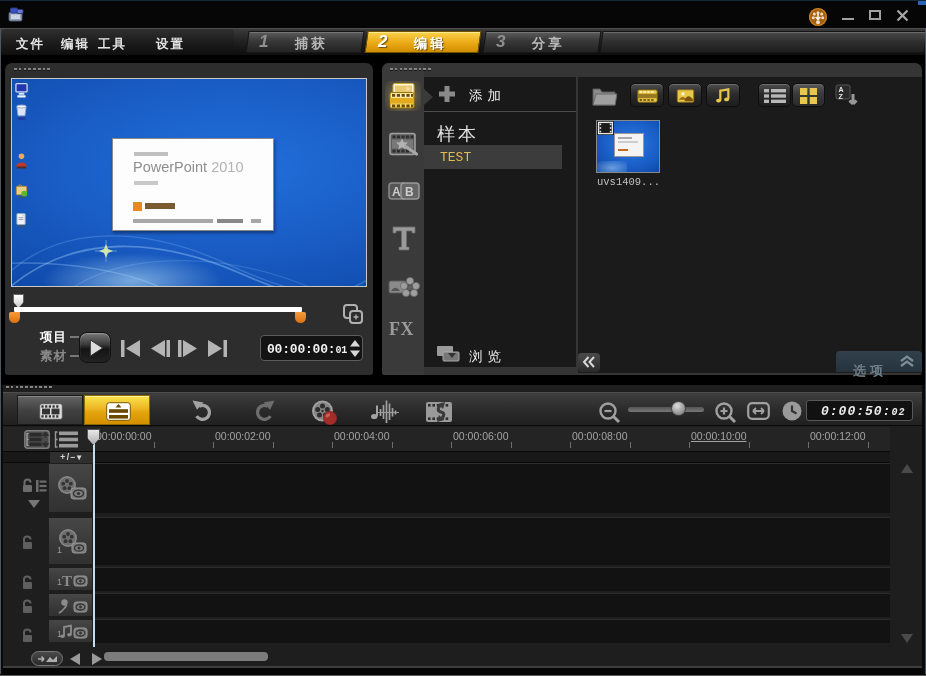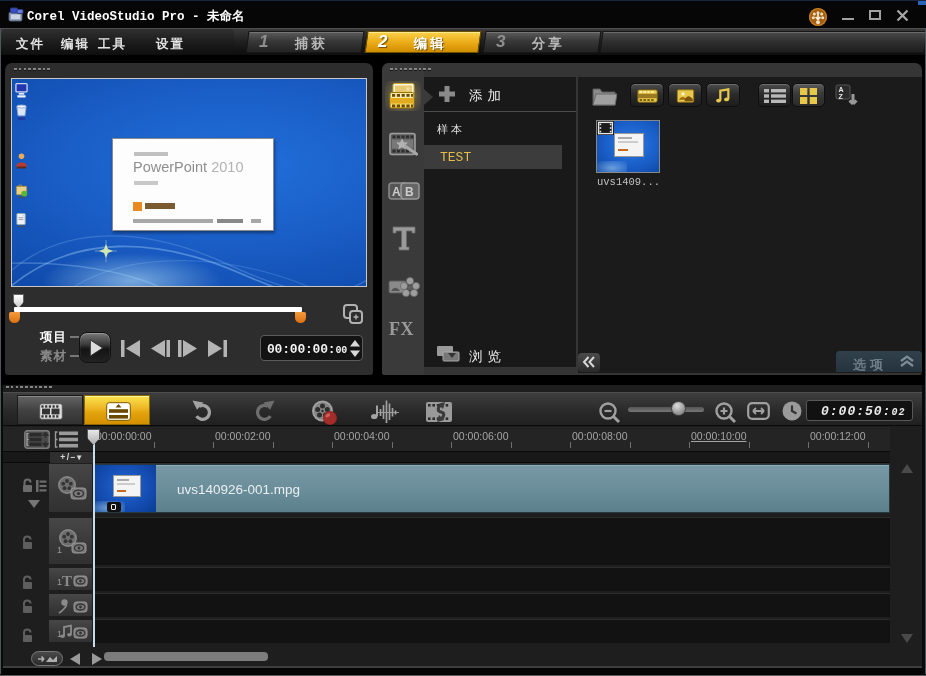--- a/index.html
+++ b/index.html
@@ -108,21 +108,20 @@
 <body>
 <div id="app">
 
   <div id="titlebar" class="abs"></div>
   <svg class="abs" style="left:8px; top:6px;" width="17" height="17" viewBox="0 0 17 17">
     <rect x="1" y="6" width="13" height="9" rx="1.5" fill="#9aa4b8" stroke="#4a5a7a"></rect>
     <rect x="2.5" y="2" width="7" height="5" rx="1" fill="#3a50c8" stroke="#2a3a7a"></rect>
     <rect x="9" y="3.5" width="6" height="4" rx="1" fill="#6a78d8" stroke="#2a3a7a"></rect>
     <rect x="3" y="8.5" width="9" height="4.5" fill="#ccd4e4"></rect>
   </svg>
-  <div class="abs" id="titletext">Corel VideoStudio Pro - 未命名</div>
   <svg class="abs" style="left:808px; top:7px;" width="20" height="20" viewBox="0 0 20 20">
     <circle cx="10" cy="10" r="9" fill="#a35f10"></circle>
     <circle cx="10" cy="10" r="8.4" fill="none" stroke="#c67d1e" stroke-width="1.4"></circle>
     <circle cx="6.3" cy="7" r="1.5" fill="#f0e0c8"></circle>
       <circle cx="10" cy="5.8" r="1.5" fill="#f0e0c8"></circle>
     <circle cx="13.7" cy="7" r="1.5" fill="#f0e0c8"></circle>
       <circle cx="5.3" cy="10.8" r="1.5" fill="#f0e0c8"></circle>
     <circle cx="14.7" cy="10.8" r="1.5" fill="#f0e0c8"></circle>
       <circle cx="10" cy="15.2" r="2" fill="#f0e0c8"></circle>
     <path d="M10 7 L10 12 M7.6 10 L10 12.6 L12.4 10" stroke="#f8f0e0" stroke-width="1.6" fill="none"></path>
@@ -243,21 +242,21 @@
       </svg>
     <svg class="skipbtn" style="left:170px;" width="26" height="19" viewBox="0 0 26 19">
         <rect x="3" y="1" width="3.5" height="17" fill="#b4b4b4"></rect>
         <path d="M8 1 L8 18 L22 9.5 Z" fill="#b4b4b4"></path>
       </svg>
     <svg class="skipbtn" style="left:199px;" width="26" height="19" viewBox="0 0 26 19">
         <path d="M4 1 L4 18 L18 9.5 Z" fill="#b4b4b4"></path>
         <rect x="19.5" y="1" width="3.5" height="17" fill="#b4b4b4"></rect>
       </svg>
     <div id="tcode">
-        <span class="tctext">00:00:00:<span style="font-size:10px;">00</span></span>
+        <span class="tctext">00:00:00:<span style="font-size:10px;">01</span></span>
       </div>
     <svg style="position:absolute; left:344px; top:276px;" width="12" height="19" viewBox="0 0 12 19">
       <path d="M6 1 L11 7.5 L1 7.5 Z" fill="#d8d8d8"></path>
         <path d="M6 18 L11 11.5 L1 11.5 Z" fill="#d8d8d8"></path>
       </svg>
     <svg id="copyicon" width="22" height="22" viewBox="0 0 22 22">
       <rect x="2" y="2" width="13" height="13" rx="3" fill="none" stroke="#b0b0b0" stroke-width="2"></rect>
       <rect x="8" y="8" width="12" height="12" rx="3" fill="#2d2d2d" stroke="#b0b0b0" stroke-width="2"></rect>
       <path d="M11.5 14 L16.5 14 M14 11.5 L14 16.5" stroke="#b0b0b0" stroke-width="1.4"></path>
     </svg>
@@ -342,21 +341,21 @@
       <circle cx="22" cy="14.5" r="2.6" fill="#5e5e5e"></circle>
     </svg>
     <text></text>
     <div style="position:absolute; left:7px; top:256px; width:34px; color:#9a9a9a; font-size:18px; font-weight:bold; font-family:'Liberation Serif',serif; letter-spacing:0.5px;">FX</div>
     <div id="addpanel">
       <svg style="position:absolute; left:13px; top:7px;" width="20" height="20" viewBox="0 0 20 20">
         <path d="M7.5 2 L12.5 2 L12.5 7.5 L18 7.5 L18 12.5 L12.5 12.5 L12.5 18 L7.5 18 L7.5 12.5 L2 12.5 L2 7.5 L7.5 7.5 Z" fill="#8a8a8a"></path>
         </svg>
       <div style="position:absolute; left:45px; top:10px; color:#eee; font-size:13.5px; letter-spacing:5px;">添加</div>
       <div style="position:absolute; left:0px; top:34px; width:152px; height:1px; background:#4c4c4c;"></div>
-      <div style="position:absolute; left:13px; top:45px; color:#e0e0e0; font-size:11px; letter-spacing:3px;">样本</div>
+      <div style="position:absolute; left:13px; top:45px; color:#e0e0e0; font-size:18px; letter-spacing:3px;">样本</div>
       <div style="position:absolute; left:0px; top:68px; width:138px; height:24px; background:#3c3c3c;"></div>
       <div style="position:absolute; left:16px; top:73px; color:#e5bd4a; font-size:13px; font-family:'Liberation Mono',monospace;">TEST</div>
       <svg style="position:absolute; left:11px; top:267px;" width="26" height="20" viewBox="0 0 26 20">
         <rect x="2" y="2" width="16" height="10" rx="1" fill="#9a9a9a"></rect>
         <rect x="8" y="8" width="16" height="9" rx="1" fill="#777" stroke="#aaa"></rect>
         <path d="M13 9 L21 9 L17 14 Z" fill="#333"></path>
         </svg>
       <div style="position:absolute; left:45px; top:271px; color:#e8e8e8; font-size:13.5px; letter-spacing:5px;">浏览</div>
     </div>
     <div id="gallery">
@@ -445,21 +444,21 @@
             <rect x="12.8" y="9.8" width="1.6" height="1.6"></rect>
           </g>
       </svg>
       <div style="position:absolute; left:19px; top:99px; color:#c0c0c0; font-size:10.5px; font-family:'Liberation Mono',monospace;">uvs1409...</div>
       <div id="collbtn">
           <svg style="margin:3px 0 0 4px;" width="14" height="12" viewBox="0 0 14 12">
         <path d="M6.5 1 L2 6 L6.5 11 M12 1 L7.5 6 L12 11" stroke="#d8d8d8" stroke-width="2" fill="none"></path>
           </svg>
         </div>
       <div id="optbtn">
-        <div style="position:absolute; left:17px; top:5px; color:#6e7e88; font-size:13px; font-weight:bold; letter-spacing:4px;">选项</div>
+        <div style="position:absolute; left:17px; top:11px; color:#6e7e88; font-size:13px; font-weight:bold; letter-spacing:4px;">选项</div>
         <svg style="position:absolute; left:63px; top:4px;" width="16" height="13" viewBox="0 0 16 13">
           <path d="M2 6 L8 1.5 L14 6 M2 11 L8 6.5 L14 11" stroke="#7e8e98" stroke-width="2.2" fill="none"></path>
           </svg>
       </div>
     </div>
   </div>
 
   <div id="tlpanel" class="abs">
     <div class="grip" style="left:6px; top:1px;">
         <i></i>
@@ -621,33 +620,20 @@
       </svg>
     <div id="pmrow"></div>
     <div id="pmbtn">+/−▾</div>
 
     <div class="trackrow" style="top:78px; height:50px;"></div>
     <div class="trackrow" style="top:132px; height:48px;"></div>
     <div class="trackrow" style="top:182px; height:24px;"></div>
     <div class="trackrow" style="top:208px; height:24px;"></div>
     <div class="trackrow" style="top:234px; height:24px;"></div>
 
-    <div id="clip">
-      <div style="position:absolute; left:0; top:0; width:61px; height:47px; background:radial-gradient(ellipse at 50% 45%, #2268d4, #154eb4 55%, #0a3c92); overflow:hidden;">
-        <div style="position:absolute; left:18px; top:10px; width:28px; height:22px; background:#f4f4f4; border:1px solid #999;"></div>
-        <div style="position:absolute; left:22px; top:14px; width:12px; height:2px; background:#aaa;"></div>
-        <div style="position:absolute; left:22px; top:18px; width:18px; height:2px; background:#ccc;"></div>
-        <div style="position:absolute; left:22px; top:25px; width:9px; height:2px; background:#c86a20;"></div>
-        <div style="position:absolute; left:-4px; top:36px; width:34px; height:14px; background:radial-gradient(ellipse, rgba(190,230,255,0.55), transparent);"></div>
-        <div style="position:absolute; left:12px; top:37px; width:14px; height:10px; background:#111; border-radius:2px;">
-          <div style="position:absolute; left:4px; top:2px; width:5px; height:6px; border:1.5px solid #eee; border-radius:1px;"></div>
-          </div>
-      </div>
-      <div id="cliplabel">uvs140926-001.mpg</div>
-    </div>
 
     <div class="trackhead" style="top:78px; height:50px;">
         <svg style="margin:11px 0 0 7px;" width="32" height="26" viewBox="0 0 32 26">
       <circle cx="11" cy="10" r="9" fill="#8a8a8a"></circle>
           <circle cx="11" cy="10" r="8" fill="#777" stroke="#999"></circle>
       <g fill="#333">
             <circle cx="11" cy="6" r="1.9"></circle>
             <circle cx="7.2" cy="8.7" r="1.9"></circle>
             <circle cx="14.8" cy="8.7" r="1.9"></circle>
             <circle cx="8.6" cy="13.2" r="1.9"></circle>

